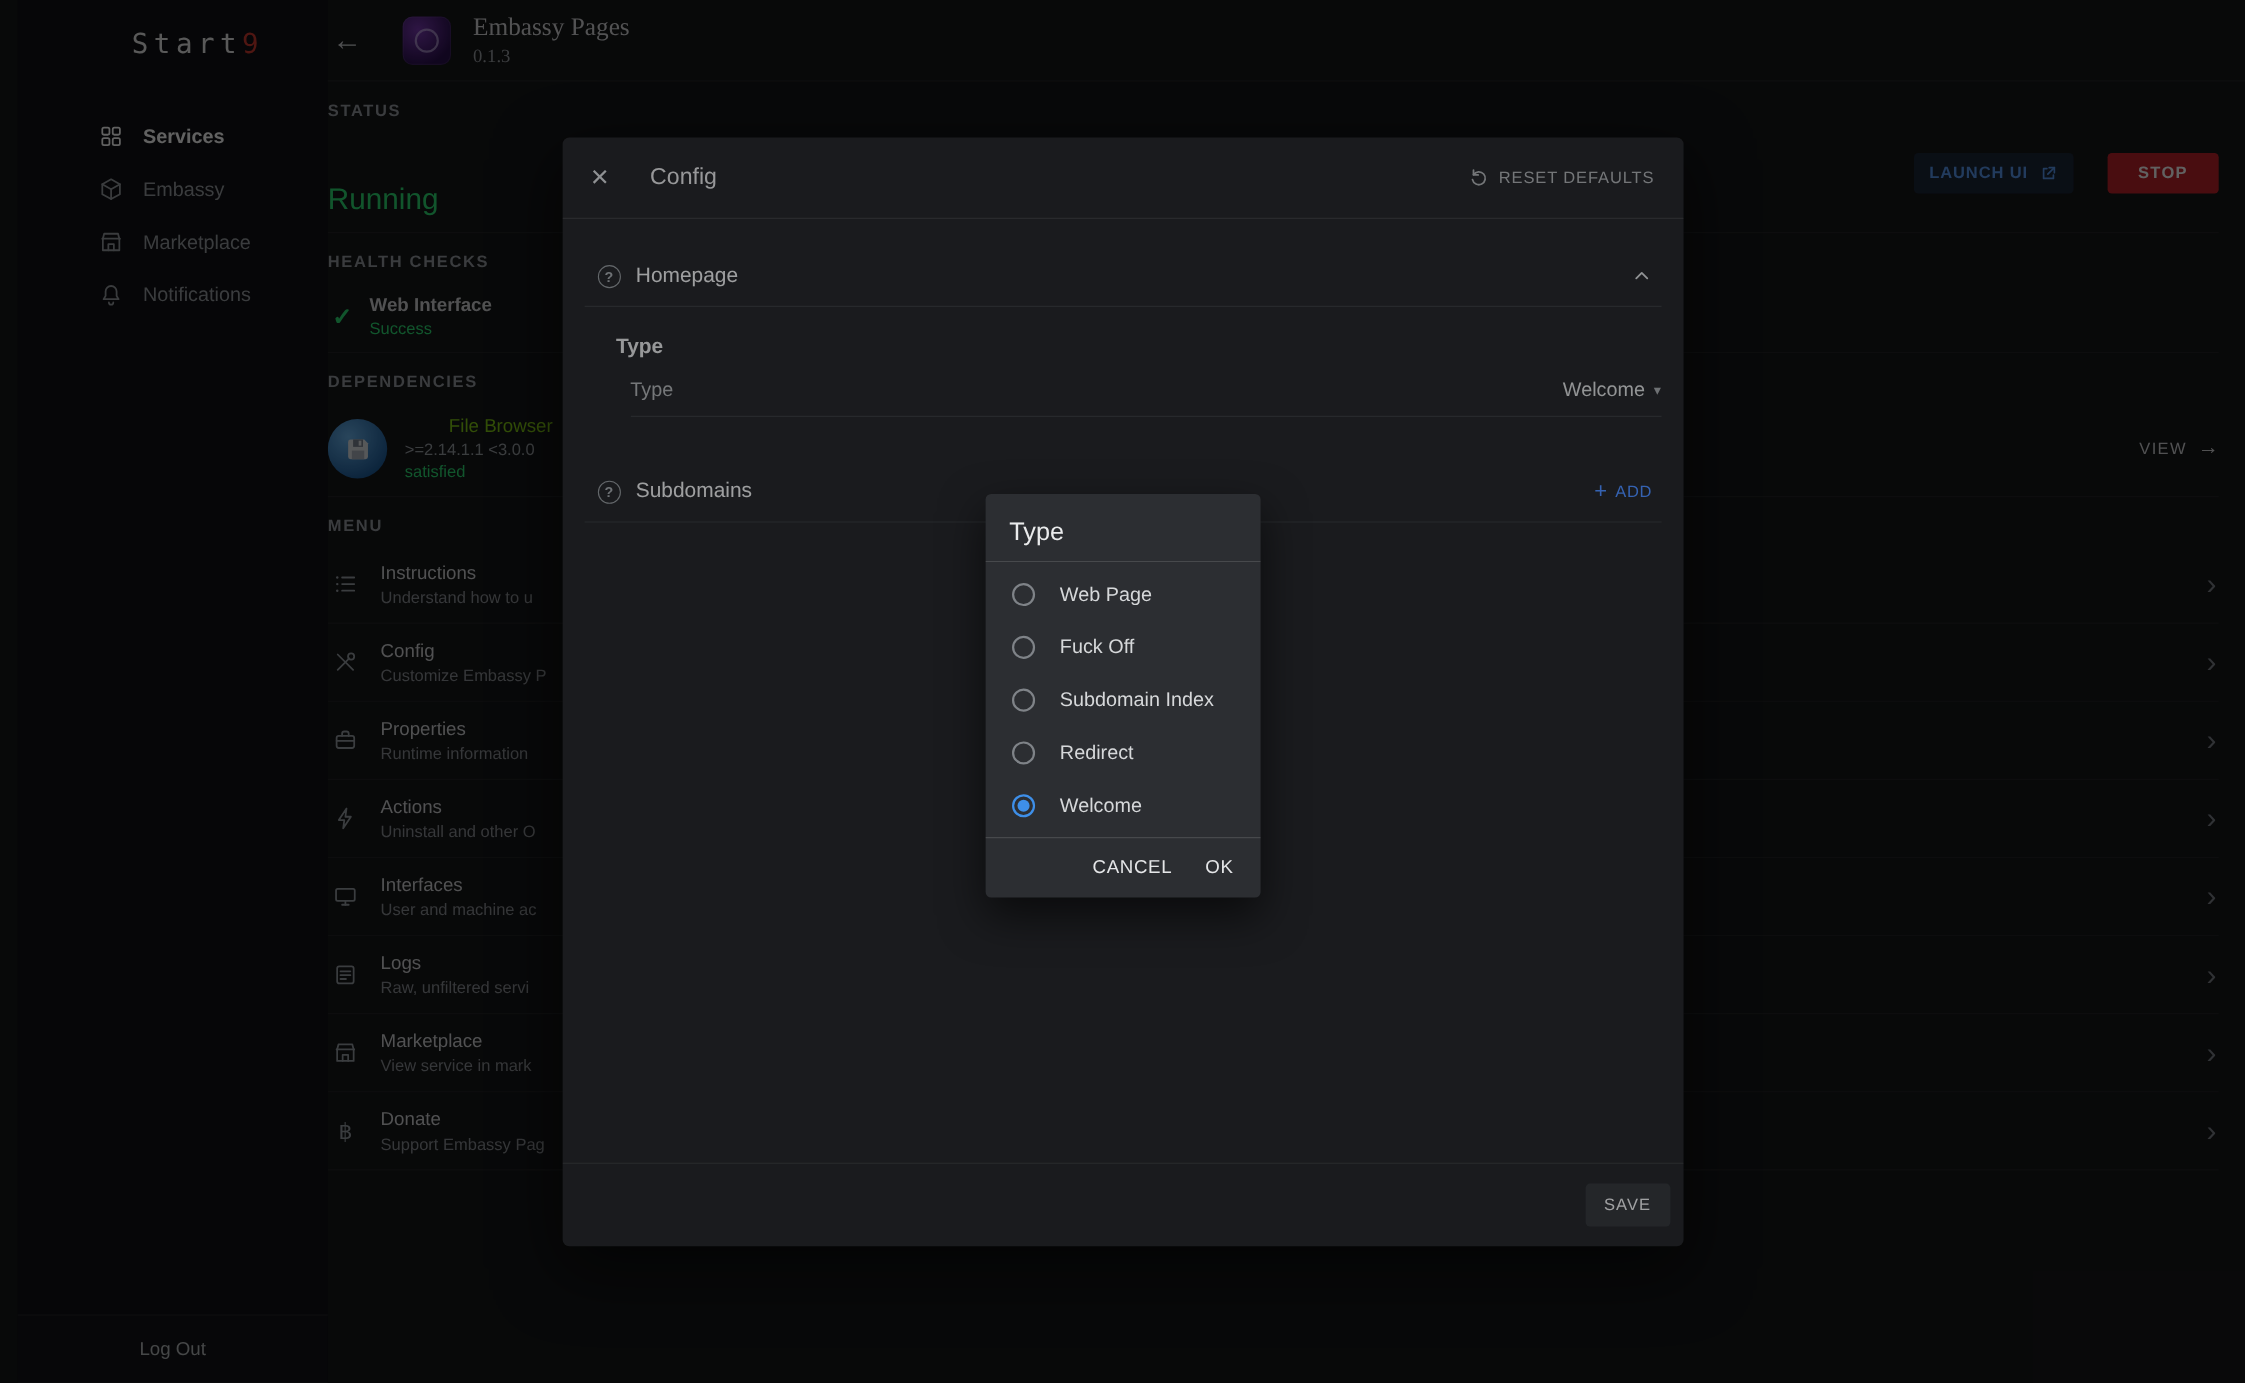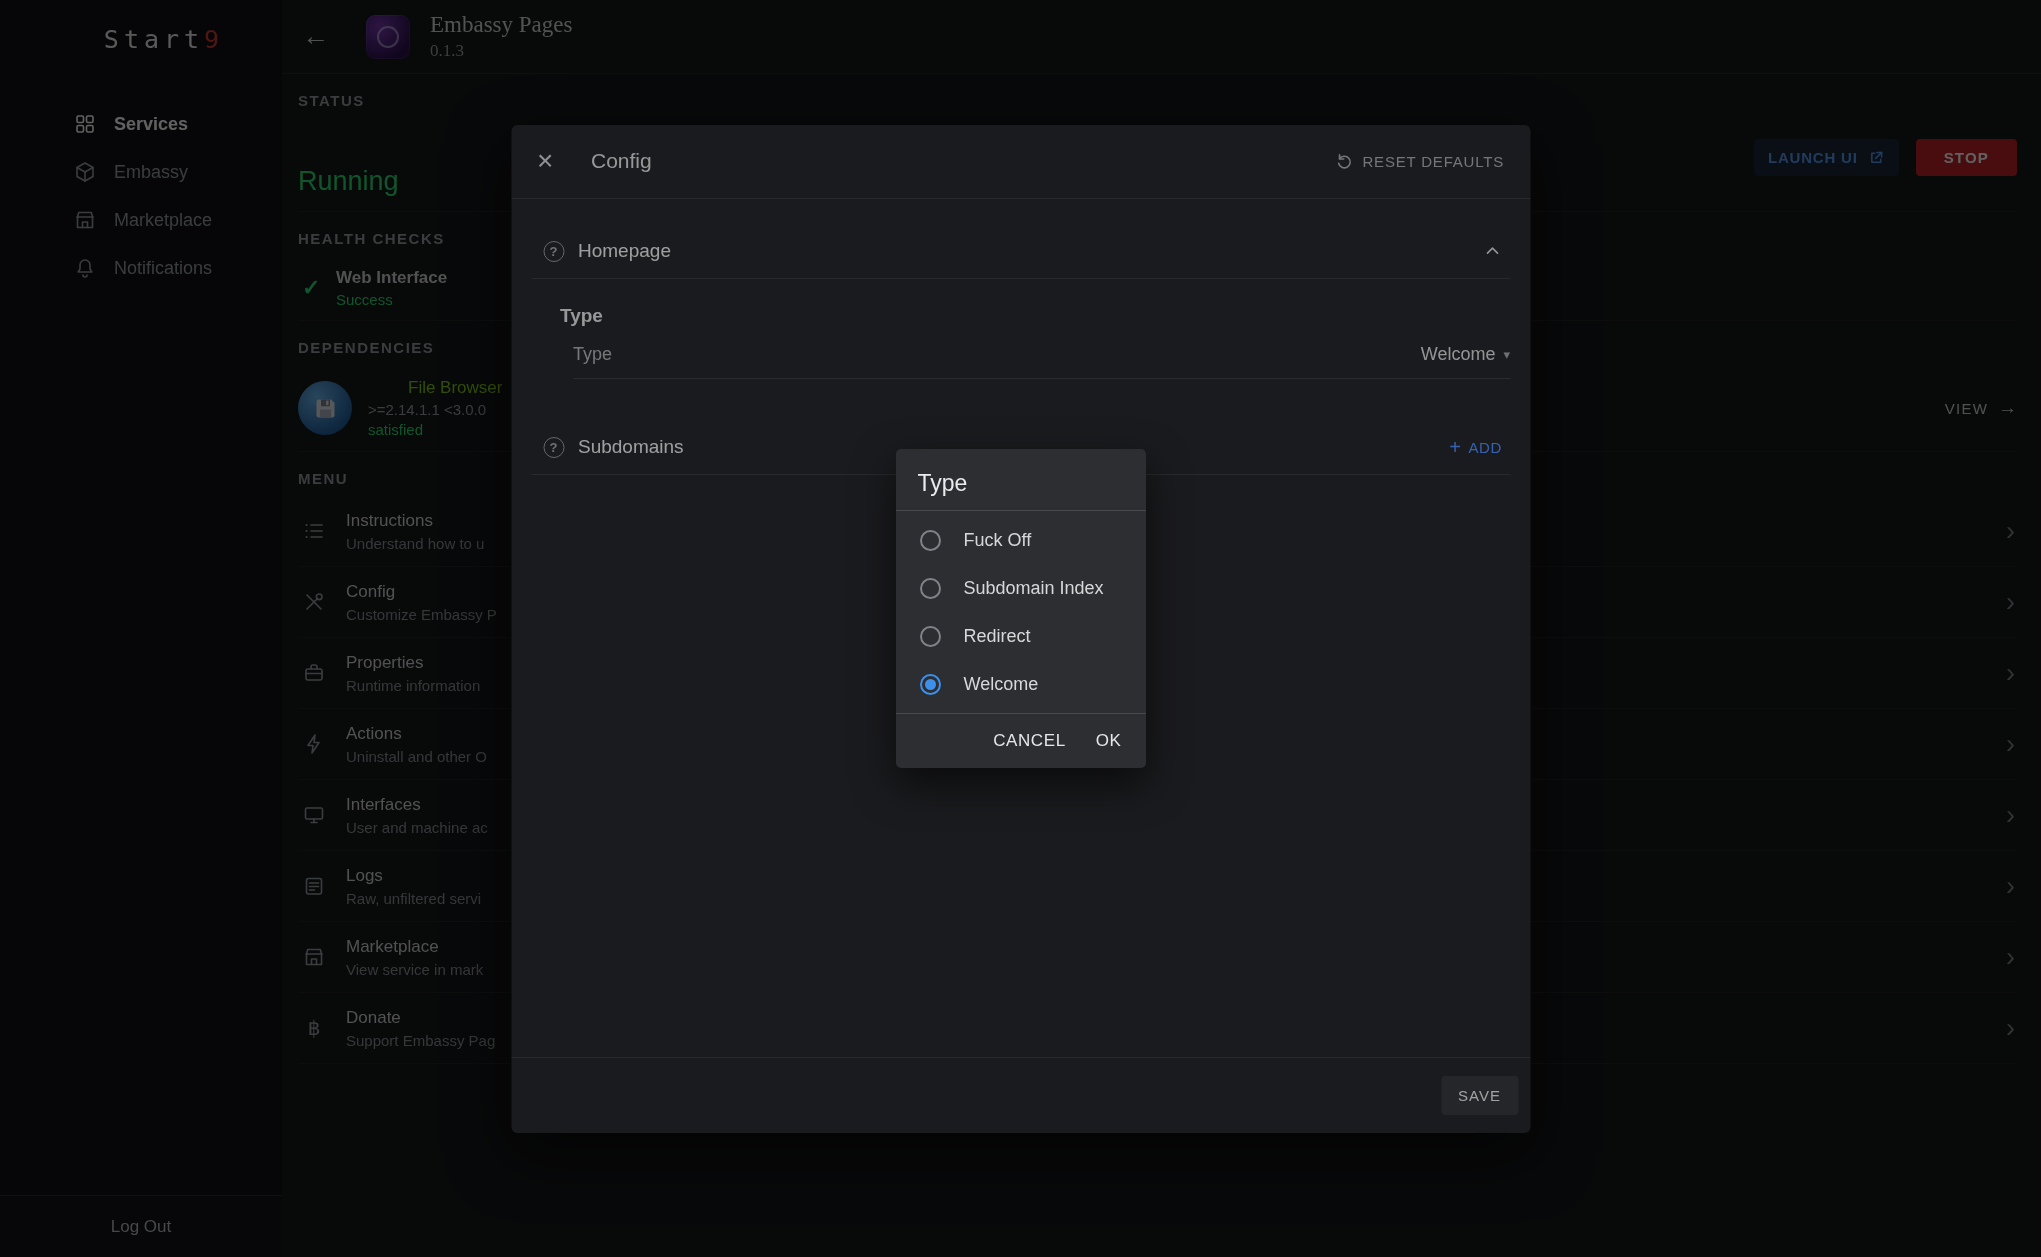--- a/index.html
+++ b/index.html
@@ -1,21 +1,21 @@
 <!DOCTYPE html>
 <html><head>
 <meta charset="utf-8">
 <style>
   * { margin:0; padding:0; box-sizing:border-box; }
   html,body { background:#000; }
   body { font-family:"Liberation Sans", sans-serif; }
   #screen { position:relative; width:2041px; height:1257px; overflow:hidden; background:#17181a; }
 
   
-  .sidebar { position:absolute; left:0; top:0; bottom:0; width:282px; background:#121316; z-index:1;padding-left:46px; }
+  .sidebar { position:absolute; left:16px; top:0; bottom:0; width:282px; background:#121316; z-index:1;padding-left:46px; }
   .logo { height:78px; display:flex; align-items:center; justify-content:center;
           font-family:"DejaVu Sans Mono", monospace; font-size:25px; letter-spacing:5px; color:#e9e9ea; }
   .logo .accent { color:#cf3b31; }
   .nav { margin-top:22px; }
   .nav-item { height:48px; display:flex; align-items:center; padding-left:26px; gap:16px;
               color:#9a9ea3; font-size:18px; cursor:pointer; }
   .nav-item.active { color:#ffffff; font-weight:bold; }
   .nav-icon { width:26px; height:26px; display:flex; align-items:center; justify-content:center; }
   .nav-icon svg { width:24px; height:24px; stroke:currentColor; fill:none; stroke-width:1.6; stroke-linecap:round; stroke-linejoin:round; }
   .logout { position:absolute; bottom:0; left:0; right:0; height:62px; border-top:1px solid rgba(255,255,255,0.09);
@@ -29,21 +29,21 @@
               background:radial-gradient(circle at 32% 28%, #7b3bb4, #2c1150 75%); box-shadow:inset 0 0 0 1px rgba(255,255,255,0.08); position:relative; }
   .app-icon::after { content:""; position:absolute; inset:11px; border-radius:50%; border:2px solid rgba(230,215,255,0.55); }
   .titles { margin-left:20px;font-family:Liberation Serif, serif; }
   .page-title { font-size:23px; color:#d7d8da; }
   .version { font-size:17px; color:#9ba0a5; margin-top:3px; }
 
   .content { padding:0 24px 0 16px; }
   .section-heading { font-size:15px; font-weight:bold; letter-spacing:1.5px; color:#989da3; padding:18px 0 9px; }
   .status-flex { display:flex; justify-content:space-between; align-items:center; padding-bottom:14px; border-bottom:1px solid rgba(255,255,255,0.06); }
   .status-value { font-size:27px; color:#2fdf75; font-weight:500;margin-top:48px; }
-  .top-actions { display:flex; gap:17px; align-items:center;justify-content:center; }
+  .top-actions { display:flex; gap:31px; align-items:center;justify-content:center; }
   .launch-btn { display:flex; gap:10px; align-items:center; background:rgba(66,140,255,0.14); color:#5a9cf5;
                 border:none; border-radius:4px; padding:10px 14px; font-size:15px; font-weight:bold; letter-spacing:0.8px;
                 font-family:inherit; cursor:pointer; }
   .launch-btn svg { width:17px; height:17px; stroke:currentColor; fill:none; stroke-width:1.8; stroke-linecap:round; stroke-linejoin:round; }
   .stop-btn { background:#c0262c; color:#ffffff; border:none; border-radius:4px; padding:10px 28px;
               font-size:15px; font-weight:bold; letter-spacing:1.2px; font-family:inherit; cursor:pointer; }
 
   .hc-row { display:flex; align-items:center; padding:12px 0 12px 4px; border-bottom:1px solid rgba(255,255,255,0.06); }
   .check-glyph { width:34px; color:#2fdf75; font-size:22px; font-weight:bold; }
   .hc-name { font-size:17px; color:#d3d5d7; font-weight:600; }
@@ -410,20 +410,24 @@
 
   <div class="backdrop bd2"></div>
 
   <div class="alert">
     <div class="alert-header">
       <div class="alert-title">Type</div>
     </div>
     <div class="radio-group">
       <div class="radio-row">
         <span class="radio"></span>
+        <span class="radio-label">Web Page</span>
+      </div>
+      <div class="radio-row">
+        <span class="radio"></span>
         <span class="radio-label">Fuck Off</span>
       </div>
       <div class="radio-row">
         <span class="radio"></span>
         <span class="radio-label">Subdomain Index</span>
       </div>
       <div class="radio-row">
         <span class="radio"></span>
         <span class="radio-label">Redirect</span>
       </div>

